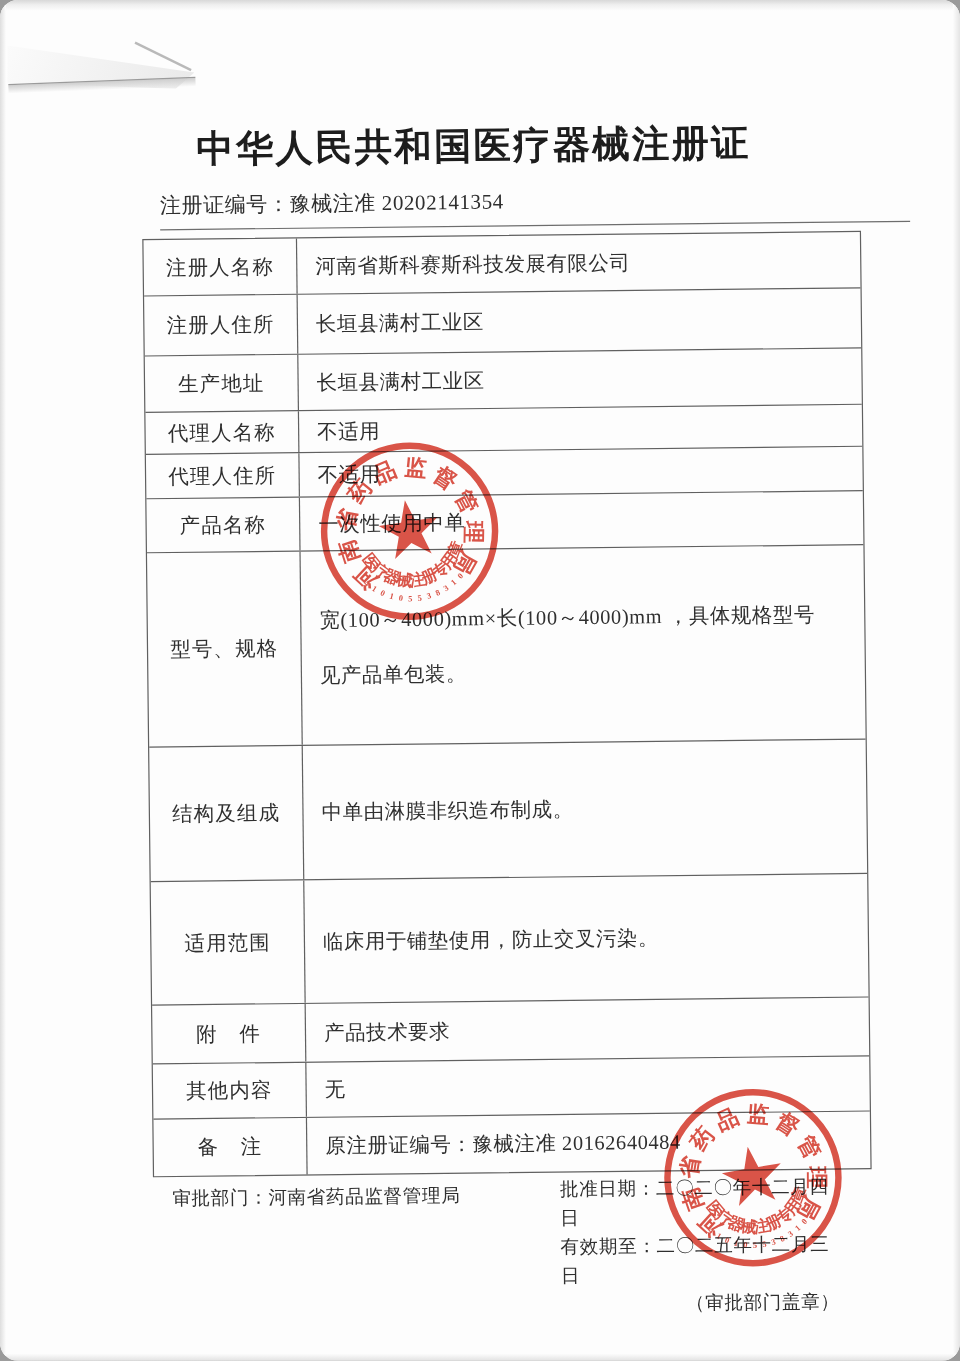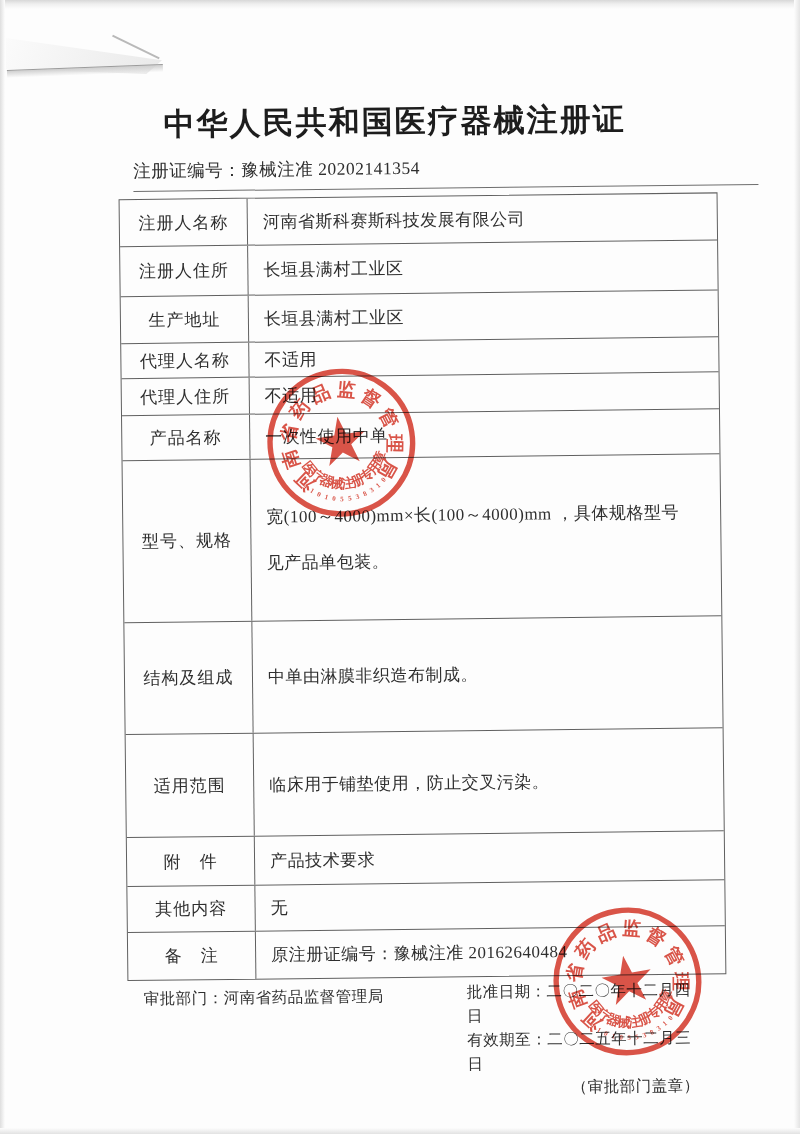--- a/index.html
+++ b/index.html
@@ -1,20 +1,21 @@
 <!DOCTYPE html>
 <html><head>
 <meta charset="utf-8">
 <style>
   html,body{margin:0;padding:0;background:#9a9a9a;}
   .canvas{
     position:relative;width:800px;height:1134px;overflow:hidden;
     background:#fdfdfd;
     font-family:"Liberation Serif","DejaVu Serif",serif;
     color:#2f2f2f;
+    border-radius:15px;
   }
   
   .edge-top{position:absolute;left:0;top:0;width:800px;height:9px;
     background:linear-gradient(180deg,#d8d8d8,#efefef 45%,#fdfdfd);}
   .edge-left{position:absolute;left:0;top:0;width:5px;height:1134px;
     background:linear-gradient(90deg,#dedede,#fdfdfd);}
   .edge-right{position:absolute;right:0;top:0;width:6px;height:1134px;
     background:linear-gradient(270deg,#e4e4e4,#fdfdfd);}
   .edge-bottom{position:absolute;left:0;bottom:0;width:800px;height:6px;
     background:linear-gradient(0deg,#e2e2e2,#fdfdfd);}

